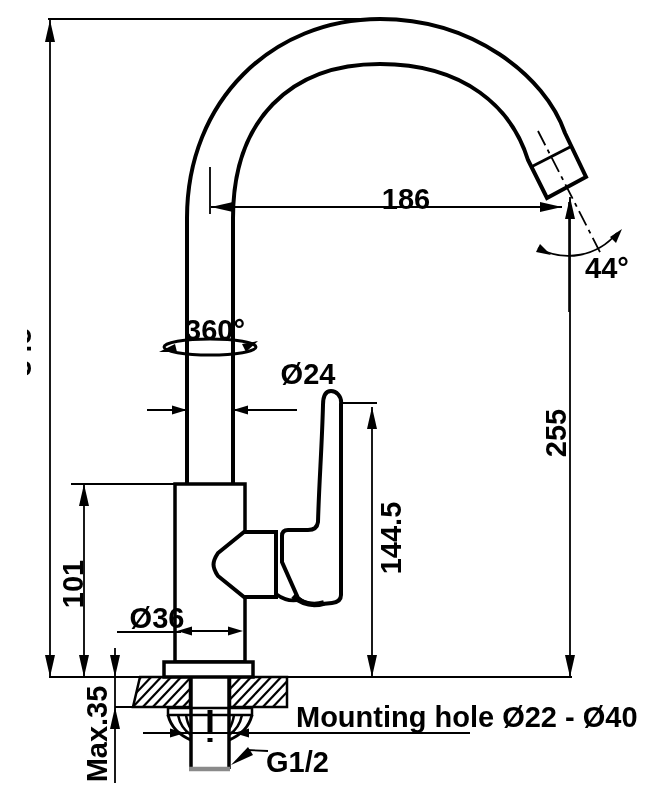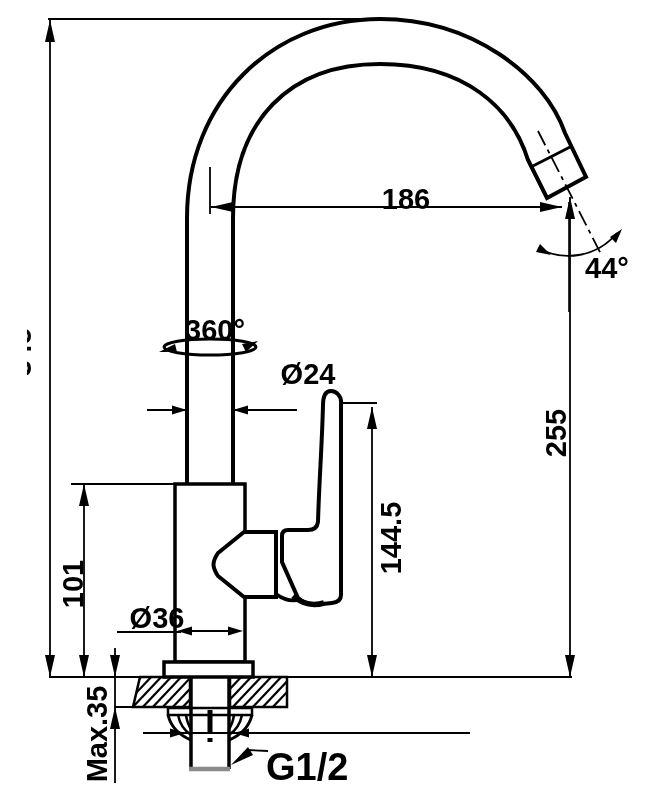--- a/index.html
+++ b/index.html
@@ -8,21 +8,21 @@
     font-family:"Liberation Sans", sans-serif; overflow:hidden;
   }
   .stage svg { position:absolute; left:0; top:0; }
   .lbl {
     position:absolute; font-weight:700; font-size:29px; color:#000;
     white-space:nowrap; line-height:1;
   }
   .center { transform:translate(-50%,-50%); }
   .rot    { transform:translate(-50%,-50%) rotate(-90deg); }
   .clipbox { position:absolute; overflow:hidden; }
-  .g12 { font-size:38px; }
+  .g12 { font-size:29px; }
 </style>
 </head>
 <body>
 
 <div class="stage">
 
 <svg width="648" height="800" viewBox="0 0 648 800">
   <defs>
     <clipPath id="slabL">
           <polygon points="140,677 190,677 190,707 133,707"></polygon>
@@ -160,15 +160,16 @@
 
 <div class="lbl center" style="left:406px; top:199px;">186</div>
 <div class="lbl center" style="left:607px; top:268px;">44°</div>
 <div class="lbl center" style="left:215px; top:330px;">360°</div>
 <div class="lbl center" style="left:276px; top:374px;margin-left:32px;">Ø24</div>
 <div class="lbl rot" style="left:556px; top:433px; position:absolute;">255</div>
 <div class="lbl rot" style="left:391px; top:538px; position:absolute;">144.5</div>
 <div class="lbl rot" style="left:73px;  top:584px; position:absolute;">101</div>
 <div class="lbl center" style="left:157px; top:618px;">Ø36</div>
 <div class="lbl rot" style="left:97px;  top:734px; position:absolute;">Max.35</div>
+<div class="lbl" style="left:296px; top:703px;">Mounting hole Ø22 - Ø40</div>
 <div class="lbl g12" style="left:266px; top:748px;">G1/2</div>
 
 </div>
 
 </body></html>

